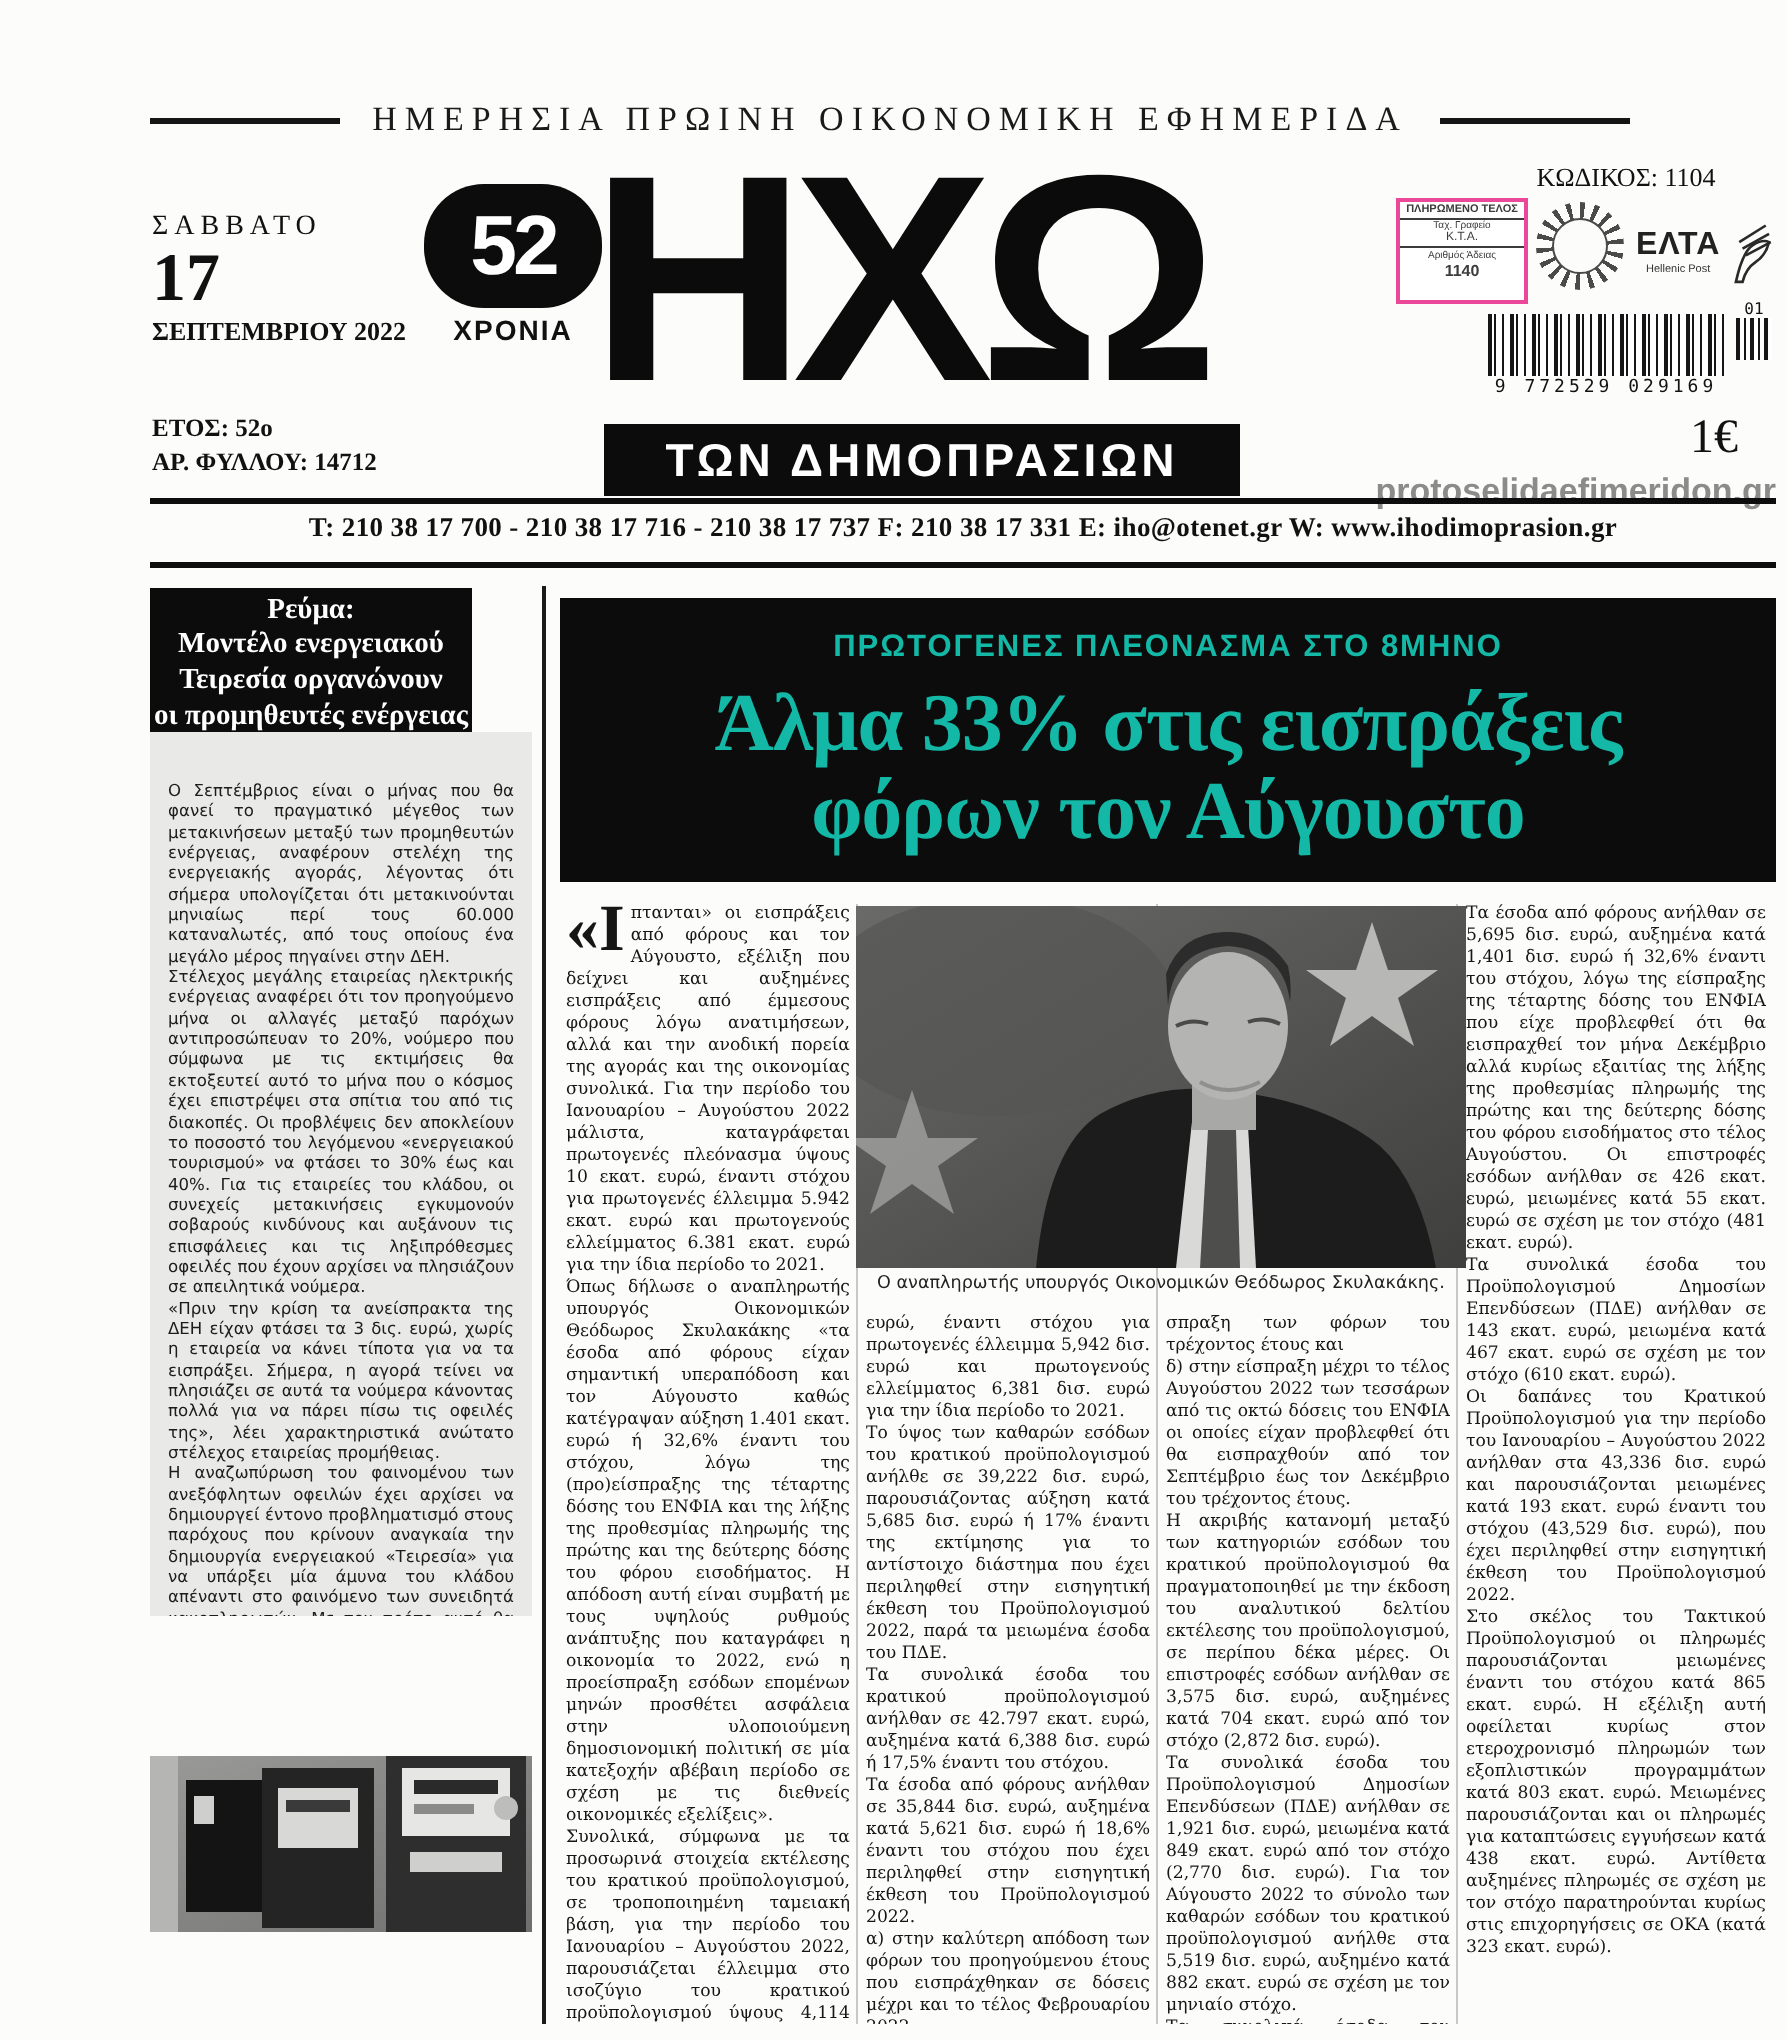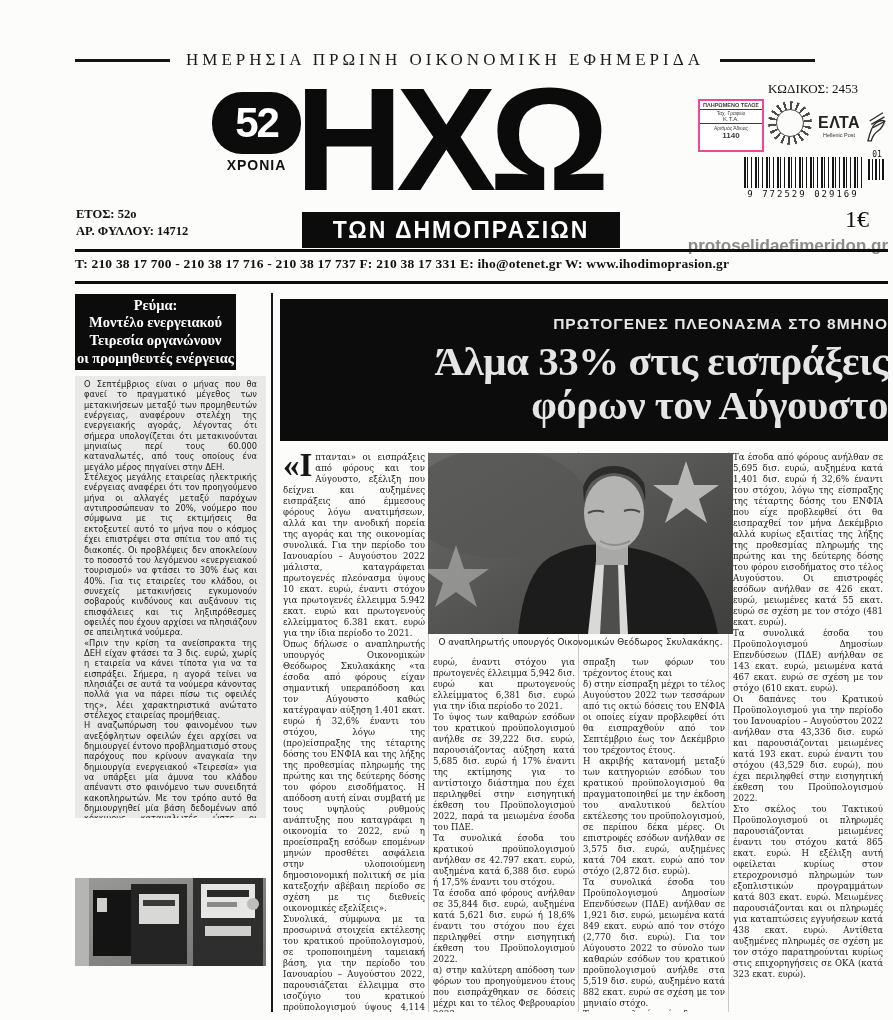--- a/index.html
+++ b/index.html
@@ -55,36 +55,36 @@
   .barcode-addon{position:absolute;left:868px;top:150px;width:18px;text-align:center;}
   .barcode-addon .num{font-family:"DejaVu Sans Mono",monospace;font-size:8px;}
   .barcode-addon .bars{height:21px;background:repeating-linear-gradient(90deg,#161616 0 2px,#fff 2px 4px,#161616 4px 5px,#fff 5px 7px);}
 
   .price{position:absolute;left:845px;top:206px;font-size:24px;}
   .site-credit{position:absolute;right:5px;top:236px;width:250px;text-align:right;
            font-family:"Liberation Sans",sans-serif;font-weight:bold;font-size:17px;color:#8b8b8b;}
 
   
   .rule-thick{position:absolute;left:75px;width:813px;height:3px;background:#0d0d0d;}
-  .contact{position:absolute;left:75px;top:256px;width:813px;font-weight:bold;font-size:13.5px;letter-spacing:.2px;}
+  .contact{position:absolute;left:75px;top:256px;width:813px;text-align:center;font-weight:bold;font-size:13.5px;letter-spacing:.2px;}
 
   
   .sb-head{position:absolute;left:75px;top:294px;width:161px;height:76px;background:#0c0c0c;color:#fff;
            display:flex;align-items:center;justify-content:center;text-align:center;
            font-weight:bold;font-size:14.5px;line-height:1.22;white-space:pre-line;}
-  .sb-body{position:absolute;left:75px;top:376px;width:191px;height:442px;background:#e9e9e7;
-           padding:3px 9px;box-sizing:border-box;overflow:hidden;
+  .sb-body{position:absolute;left:75px;top:366px;width:191px;height:442px;background:#e9e9e7;
+           padding:24px 9px;box-sizing:border-box;overflow:hidden;
            font-family:"DejaVu Sans",sans-serif;font-size:8.3px;line-height:10.35px;text-align:justify;color:#1c1c1c;}
   .sb-body p{margin:0;}
   .sb-photo{position:absolute;left:75px;top:878px;width:191px;height:88px;}
 
   .v-divider{position:absolute;left:271px;top:293px;width:2px;height:719px;background:#1a1a1a;}
 
   
-  .mn-box{position:absolute;left:280px;top:299px;width:608px;height:142px;background:#0c0c0c;color:#e5e5e5;text-align:right;}
+  .mn-box{position:absolute;left:280px;top:299px;width:608px;height:142px;background:#0c0c0c;color:#14b8a6;text-align:center;}
   .mn-kicker{margin-top:16px;font-family:"Liberation Sans",sans-serif;font-weight:bold;font-size:15.5px;letter-spacing:1px;}
   .mn-headline{margin-top:6px;font-weight:bold;font-size:41px;line-height:1.08;white-space:pre-line;letter-spacing:-.5px;}
 
   .col-rule{position:absolute;top:452px;width:1px;height:560px;background:#c8c8c4;}
 
   .mn-photo{position:absolute;left:428px;top:453px;width:305px;height:181px;}
   .mn-caption{position:absolute;left:428px;top:637px;width:305px;text-align:center;
            font-family:"DejaVu Sans",sans-serif;font-size:8.8px;color:#222;}
 
   .col{position:absolute;bottom:8px;width:142px;overflow:hidden;
@@ -100,36 +100,41 @@
 <body>
 
 <div id="page">
 
   <div class="tagline-row">
     <div class="tagline-rule"></div>
     <div class="tagline">ΗΜΕΡΗΣΙΑ ΠΡΩΙΝΗ ΟΙΚΟΝΟΜΙΚΗ ΕΦΗΜΕΡΙΔΑ</div>
     <div class="tagline-rule"></div>
   </div>
 
+  <div class="datebox">
+    <div class="date-day">ΣΑΒΒΑΤΟ</div>
+    <div class="date-num">17</div>
+    <div class="date-month">ΣΕΠΤΕΜΒΡΙΟΥ 2022</div>
+  </div>
   <div class="etosbox">
     <div>ΕΤΟΣ: 52ο</div>
     <div>ΑΡ. ΦΥΛΛΟΥ: 14712</div>
   </div>
 
   <div class="badge52">
     <span>52</span>
   </div>
   <div class="badge-label">ΧΡΟΝΙΑ</div>
 
   <div class="masthead-title">ΗΧΩ</div>
   <div class="masthead-sub">
     <span>ΤΩΝ ΔΗΜΟΠΡΑΣΙΩΝ</span>
   </div>
 
-  <div class="kodikos">ΚΩΔΙΚΟΣ: 2453</div>
+  <div class="kodikos">ΚΩΔΙΚΟΣ: 1104</div>
   <div class="stamp-paid">
     <div class="l1">ΠΛΗΡΩΜΕΝΟ ΤΕΛΟΣ</div>
     <div class="l2">Ταχ. Γραφείο</div>
     <div class="l3">Κ.Τ.Α.</div>
     <div class="l4">Αριθμός Άδειας</div>
     <div class="l5">1140</div>
   </div>
   <div class="round-stamp"></div>
   <div class="elta">
     <div class="txt">

